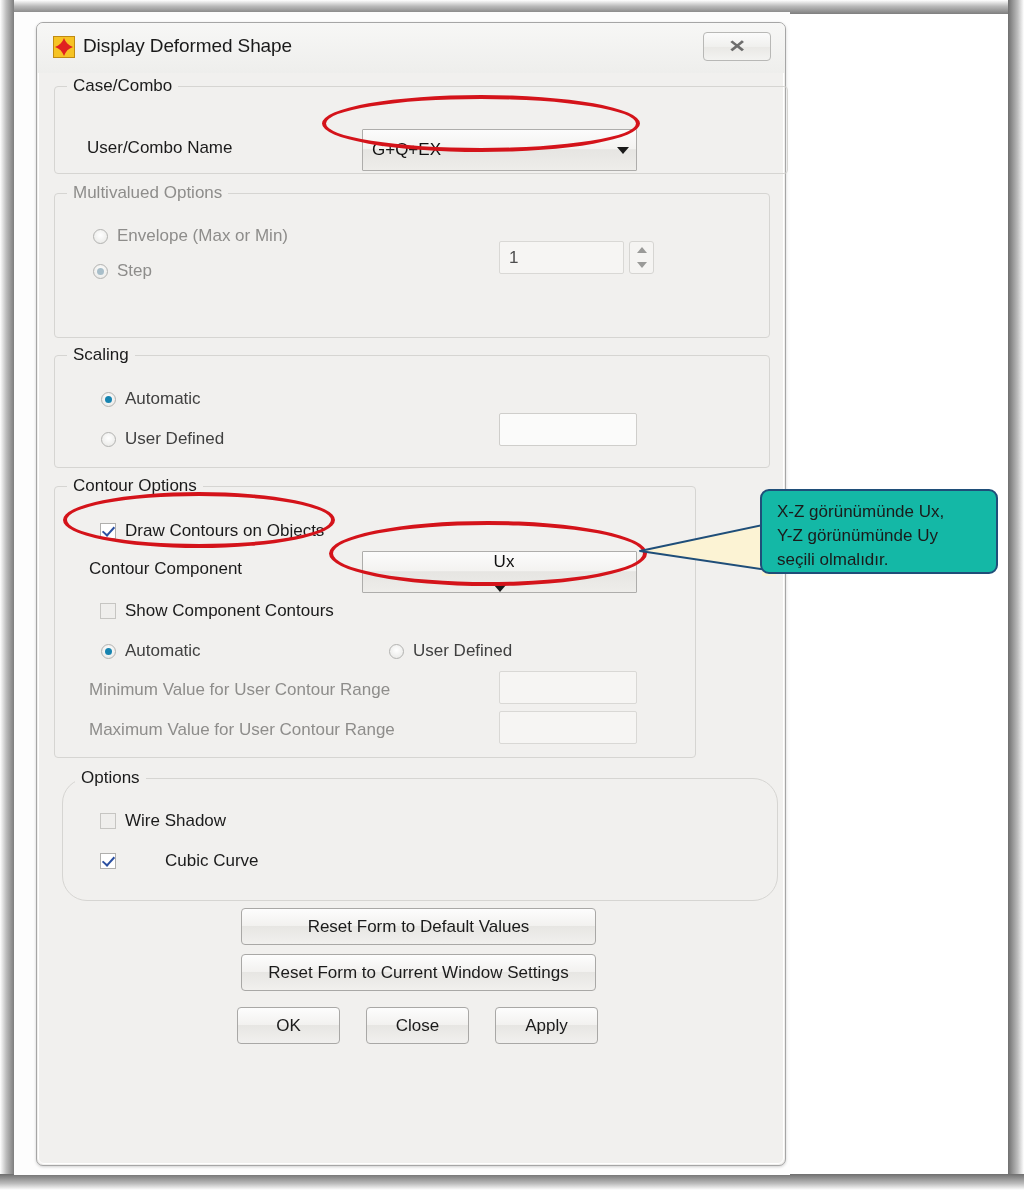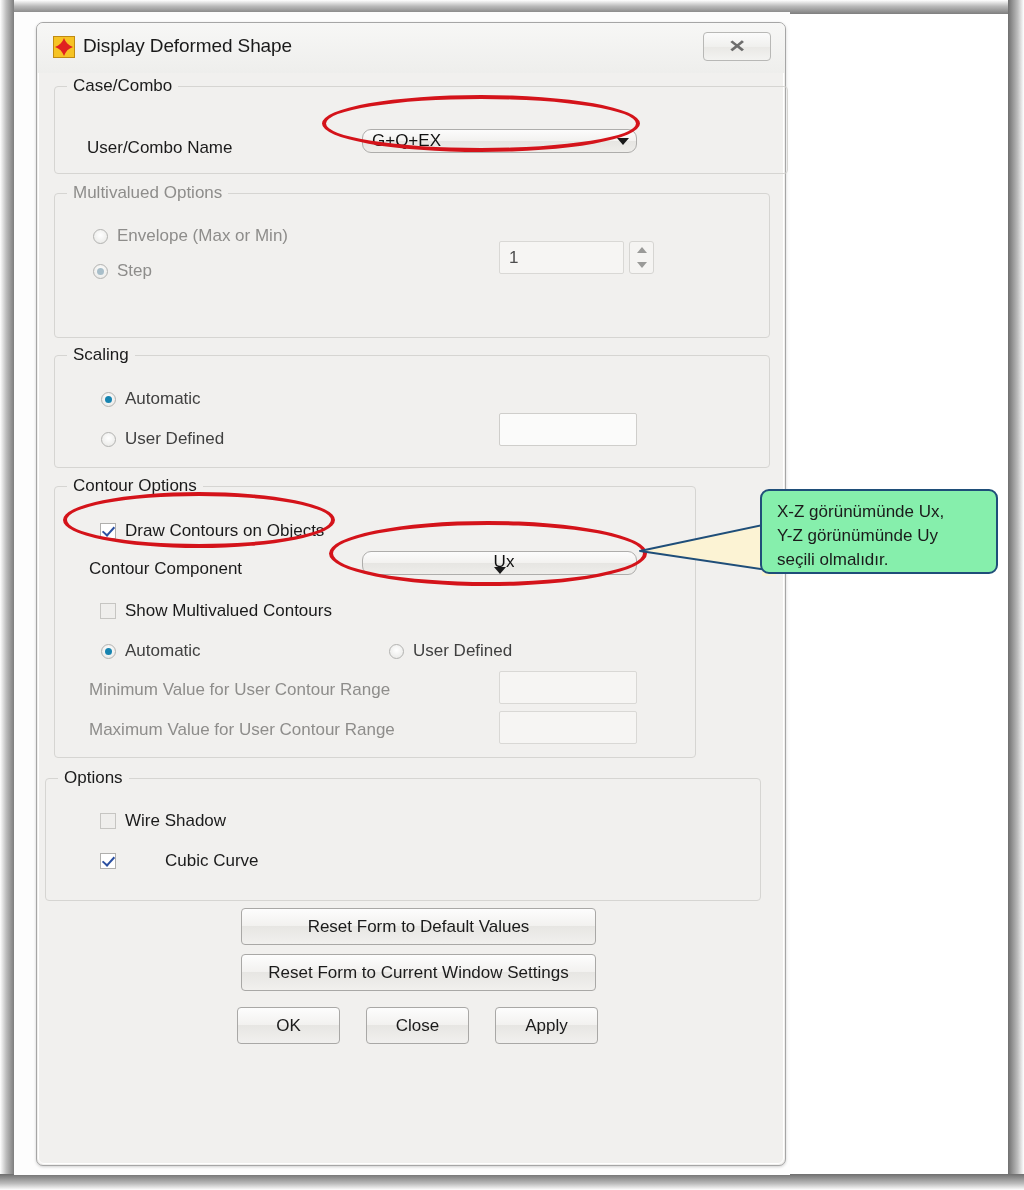--- a/index.html
+++ b/index.html
@@ -139,24 +139,24 @@
     font-size: 17px;
     color: #1b1b1b;
     white-space: nowrap;
   }
   .field-label.muted { color: #8e8d8b; }
 
   
   .combo {
     position: absolute;
     box-sizing: border-box;
-    height: 24px;
+    height: 42px;
     background: linear-gradient(to bottom, #fcfcfc 0%, #f3f2f0 48%, #e6e5e2 49%, #eeedea 100%);
     border: 1px solid #aeadab;
-    border-radius: 9px;
+    border-radius: 1px;
     display: flex;
     align-items: center;
   }
   .combo .combo-value {
     padding-left: 9px;
     font-size: 17px;
     color: #111;
     flex: 1;
     white-space: nowrap;
     overflow: hidden;
@@ -304,21 +304,21 @@
     border-radius: 50%;
     pointer-events: none;
     background: transparent;
   }
 
   
   #callout-box {
     position: absolute;
     left: 760px; top: 489px;
     width: 238px; height: 85px;
-    background: #86efac;
+    background: #14b8a6;
     border: 2px solid #1f4e79;
     border-radius: 9px;
     box-sizing: border-box;
     padding: 9px 12px 0 15px;
   }
   #callout-text {
     font-size: 17px;
     color: #1b1b1b;
     line-height: 1.42;
     white-space: pre-line;
@@ -413,40 +413,40 @@
       </div>
       <div class="field-label" style="left:52px; top:536px;">Contour Component</div>
       <div class="combo" style="left:325px; top:528px; width:275px;flex-direction:column;">
         <span class="combo-value">Ux</span>
         <span class="combo-arrow">
             <i></i>
           </span>
       </div>
       <div class="check-row" style="left:63px; top:578px;">
         <span class="checkbox disabled"></span>
-        <span class="check-label">Show Multivalued Contours</span>
+        <span class="check-label">Show Component Contours</span>
       </div>
       <div class="radio-row" style="left:64px; top:618px;">
         <span class="radio checked"></span>
         <span class="radio-label">Automatic</span>
       </div>
       <div class="radio-row" style="left:352px; top:618px;">
         <span class="radio"></span>
         <span class="radio-label">User Defined</span>
       </div>
       <div class="field-label muted" style="left:52px; top:657px;">Minimum Value for User Contour Range</div>
       <div class="textbox disabled" style="left:462px; top:648px; width:138px;">
         <div class="tb-value"></div>
       </div>
       <div class="field-label muted" style="left:52px; top:697px;">Maximum Value for User Contour Range</div>
       <div class="textbox disabled" style="left:462px; top:688px; width:138px;">
         <div class="tb-value"></div>
       </div>
 
-      <div class="group" style="left:8px; top:755px; width:716px; height:123px;">
+      <div class="group" style="left:25px; top:755px; width:716px; height:123px;border-radius:25px;">
         <div class="group-legend">Options</div>
       </div>
       <div class="check-row" style="left:63px; top:788px;">
         <span class="checkbox disabled"></span>
         <span class="check-label">Wire Shadow</span>
       </div>
       <div class="check-row" style="left:63px; top:828px;gap:40px;">
         <span class="checkbox checked"></span>
         <span class="check-label">Cubic Curve</span>
       </div>

